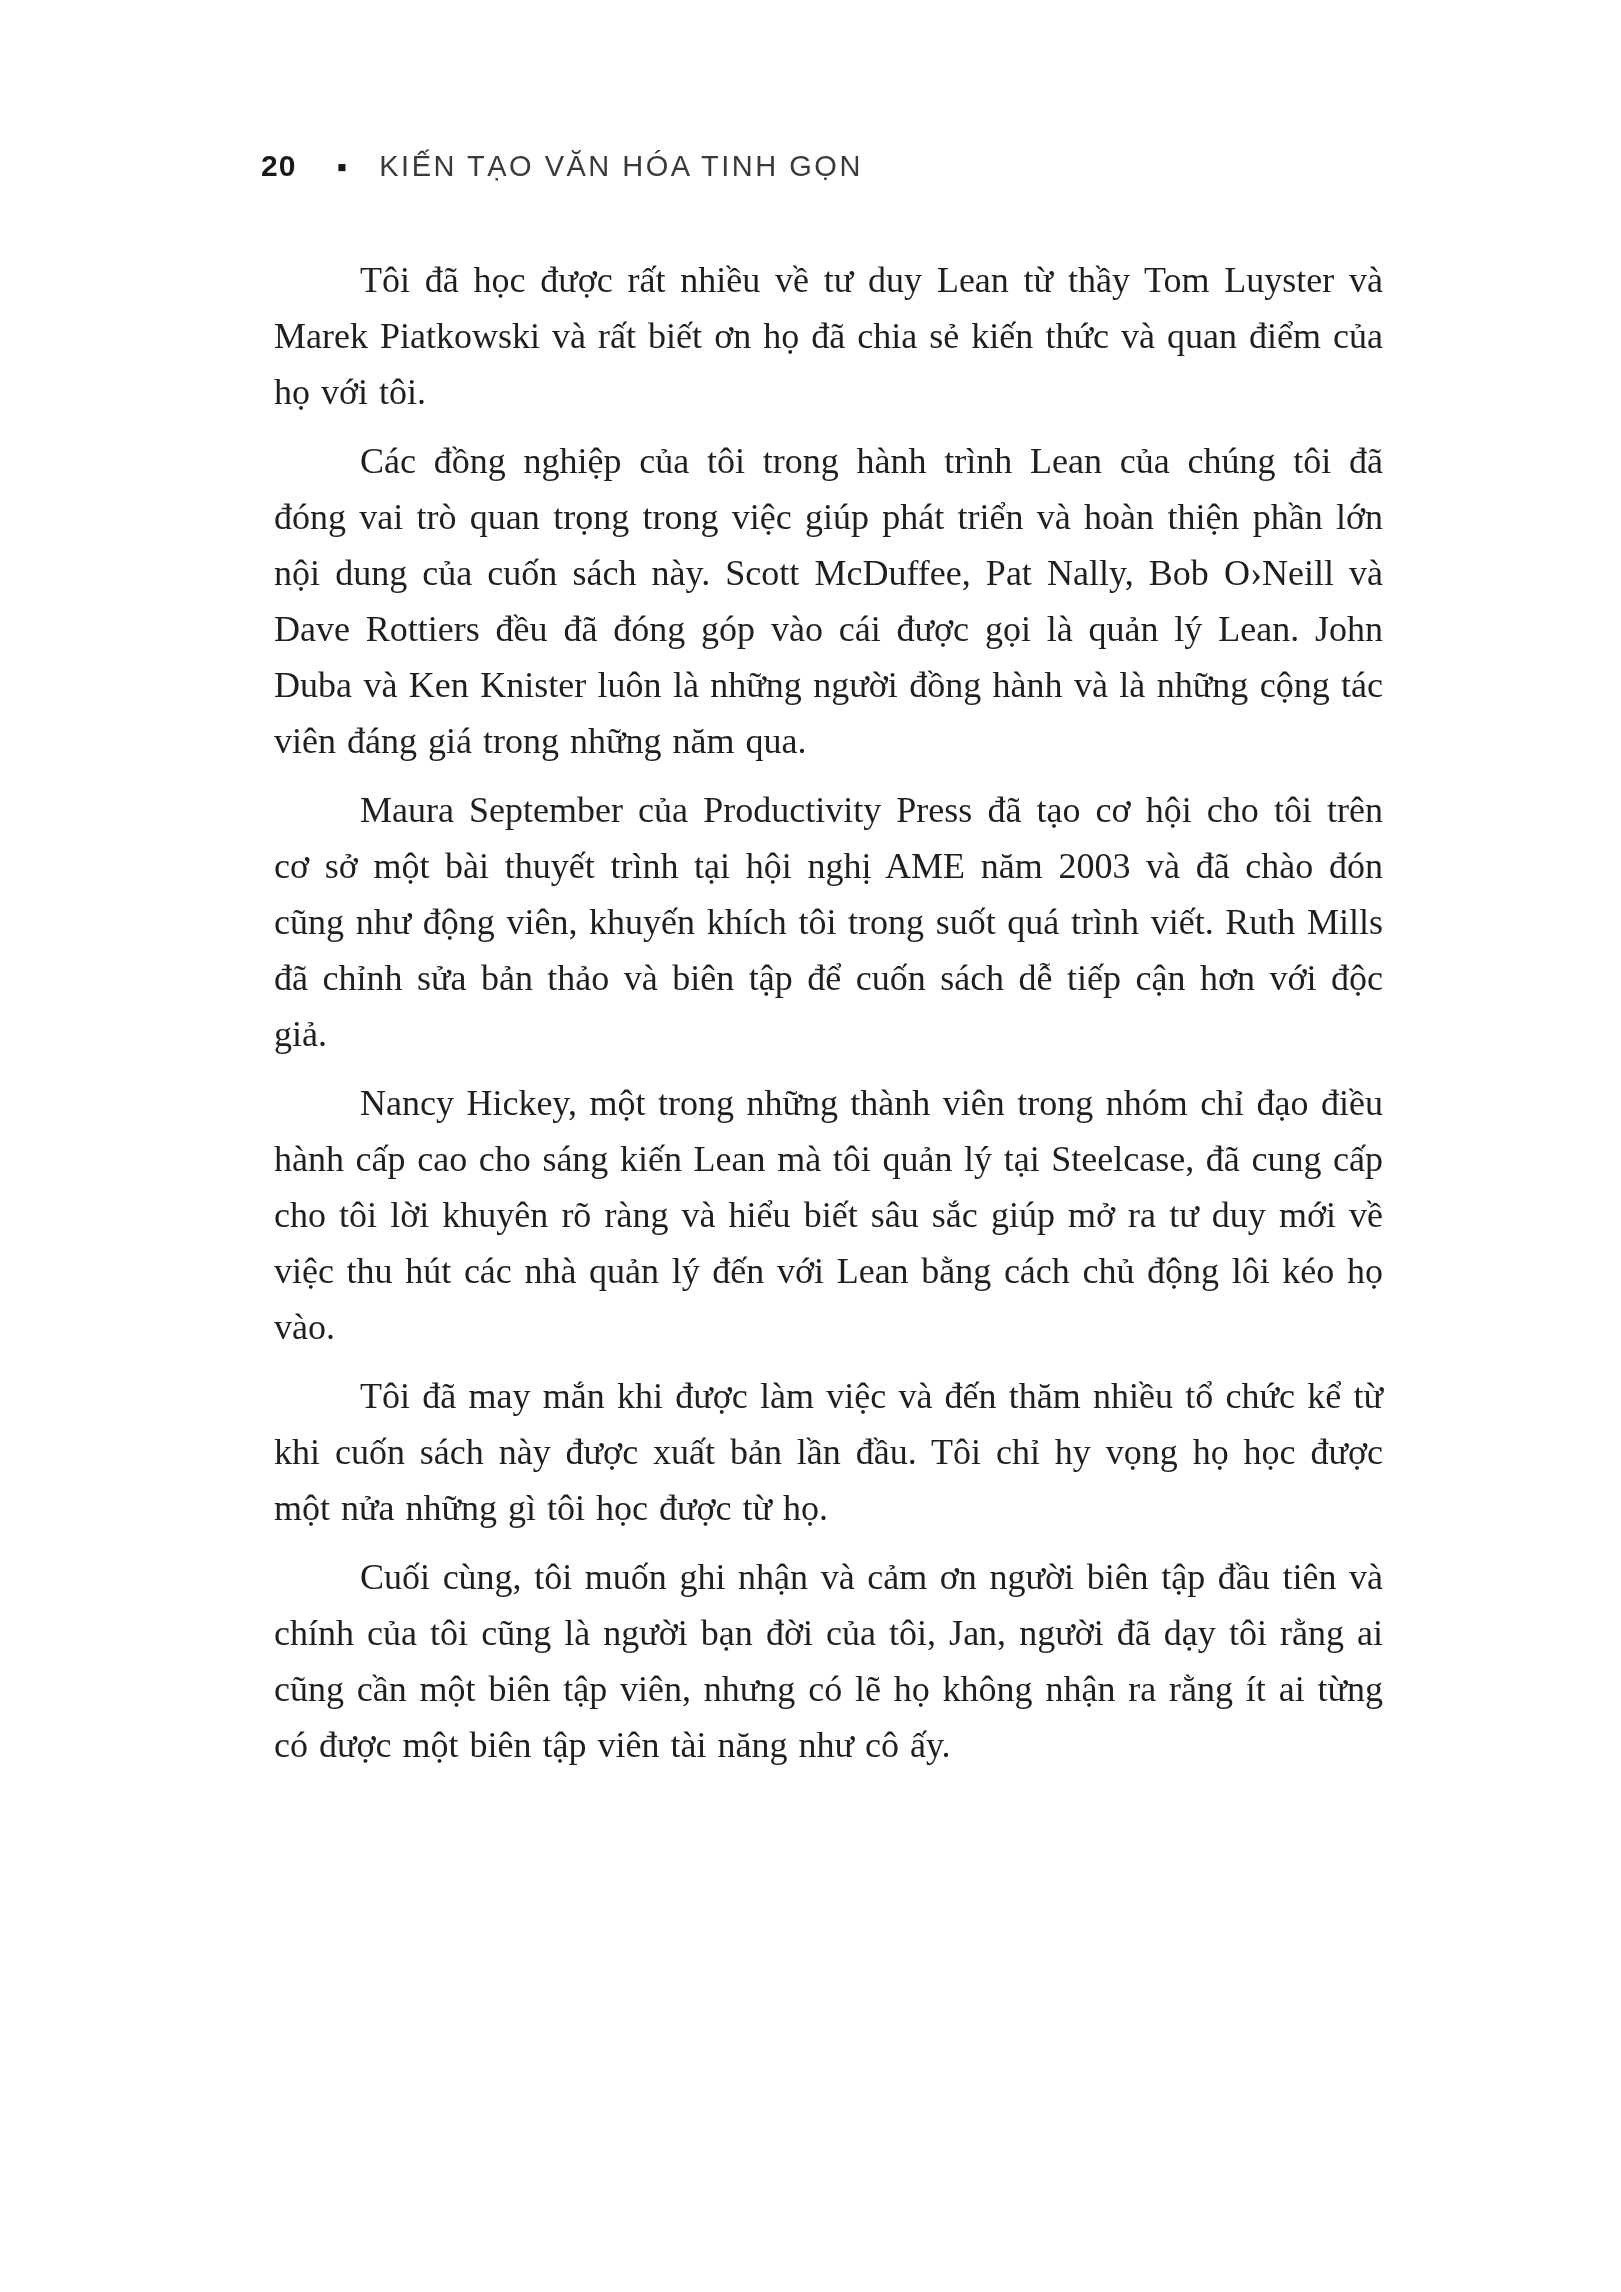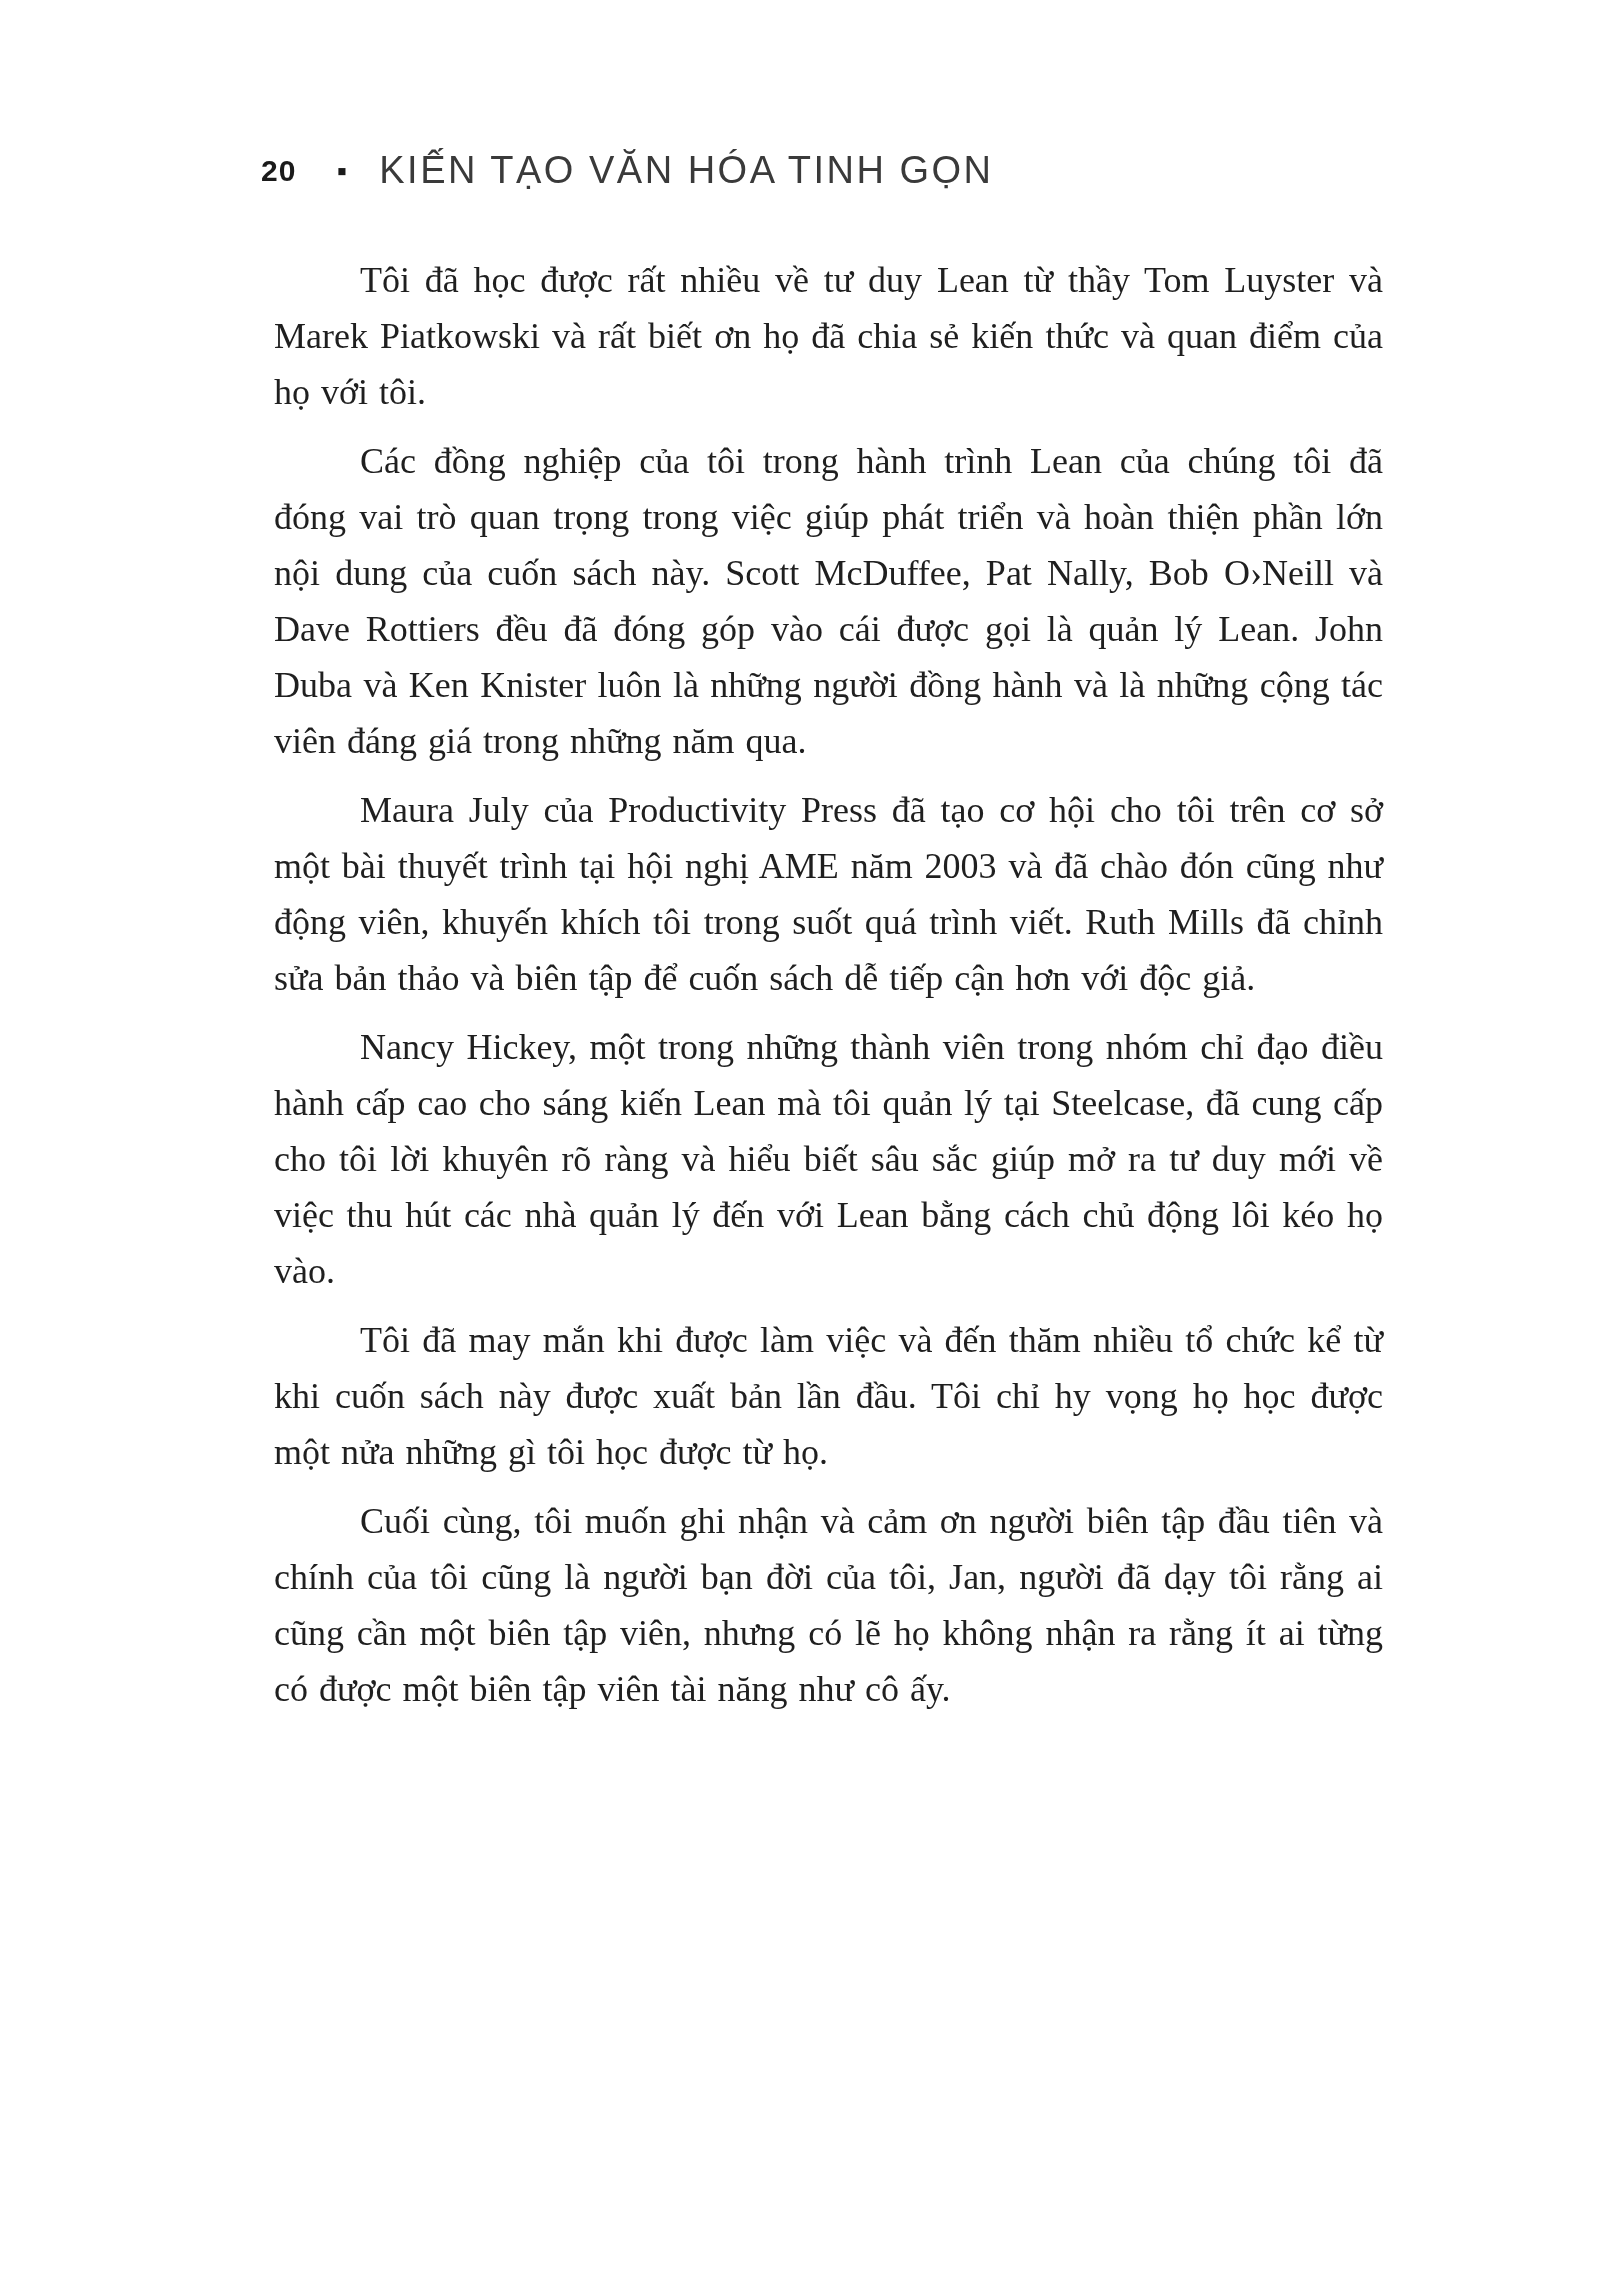--- a/index.html
+++ b/index.html
@@ -33,21 +33,21 @@
   }
   .header-bullet {
     font-size: 14.7px;
     color: #1a1a1a;
     margin-left: 41px;
     margin-right: 33px;
     line-height: 1;
     transform: translateY(1px);
   }
   .header-title {
-    font-size: 38px;
+    font-size: 29px;
     font-weight: 400;
     color: #3a3a3a;
     letter-spacing: 2.5px;
   }
   .text-block {
     position: absolute;
     left: 261px;
     top: 239px;
     width: 1135px;
   }
@@ -68,20 +68,20 @@
 
   <div class="page-header">
     <span class="page-number">20</span>
     <span class="header-bullet">■</span>
     <span class="header-title">KIẾN TẠO VĂN HÓA TINH GỌN</span>
   </div>
 
   <div class="text-block">
     <p>Tôi đã học được rất nhiều về tư duy Lean từ thầy Tom Luyster và Marek Piatkowski và rất biết ơn họ đã chia sẻ kiến thức và quan điểm của họ với tôi.</p>
     <p>Các đồng nghiệp của tôi trong hành trình Lean của chúng tôi đã đóng vai trò quan trọng trong việc giúp phát triển và hoàn thiện phần lớn nội dung của cuốn sách này. Scott McDuffee, Pat Nally, Bob O›Neill và Dave Rottiers đều đã đóng góp vào cái được gọi là quản lý Lean. John Duba và Ken Knister luôn là những người đồng hành và là những cộng tác viên đáng giá trong những năm qua.</p>
-    <p>Maura July của Productivity Press đã tạo cơ hội cho tôi trên cơ sở một bài thuyết trình tại hội nghị AME năm 2003 và đã chào đón cũng như động viên, khuyến khích tôi trong suốt quá trình viết. Ruth Mills đã chỉnh sửa bản thảo và biên tập để cuốn sách dễ tiếp cận hơn với độc giả.</p>
+    <p>Maura September của Productivity Press đã tạo cơ hội cho tôi trên cơ sở một bài thuyết trình tại hội nghị AME năm 2003 và đã chào đón cũng như động viên, khuyến khích tôi trong suốt quá trình viết. Ruth Mills đã chỉnh sửa bản thảo và biên tập để cuốn sách dễ tiếp cận hơn với độc giả.</p>
     <p>Nancy Hickey, một trong những thành viên trong nhóm chỉ đạo điều hành cấp cao cho sáng kiến Lean mà tôi quản lý tại Steelcase, đã cung cấp cho tôi lời khuyên rõ ràng và hiểu biết sâu sắc giúp mở ra tư duy mới về việc thu hút các nhà quản lý đến với Lean bằng cách chủ động lôi kéo họ vào.</p>
     <p>Tôi đã may mắn khi được làm việc và đến thăm nhiều tổ chức kể từ khi cuốn sách này được xuất bản lần đầu. Tôi chỉ hy vọng họ học được một nửa những gì tôi học được từ họ.</p>
     <p>Cuối cùng, tôi muốn ghi nhận và cảm ơn người biên tập đầu tiên và chính của tôi cũng là người bạn đời của tôi, Jan, người đã dạy tôi rằng ai cũng cần một biên tập viên, nhưng có lẽ họ không nhận ra rằng ít ai từng có được một biên tập viên tài năng như cô ấy.</p>
   </div>
 
 </div>
 
 
 </body></html>

